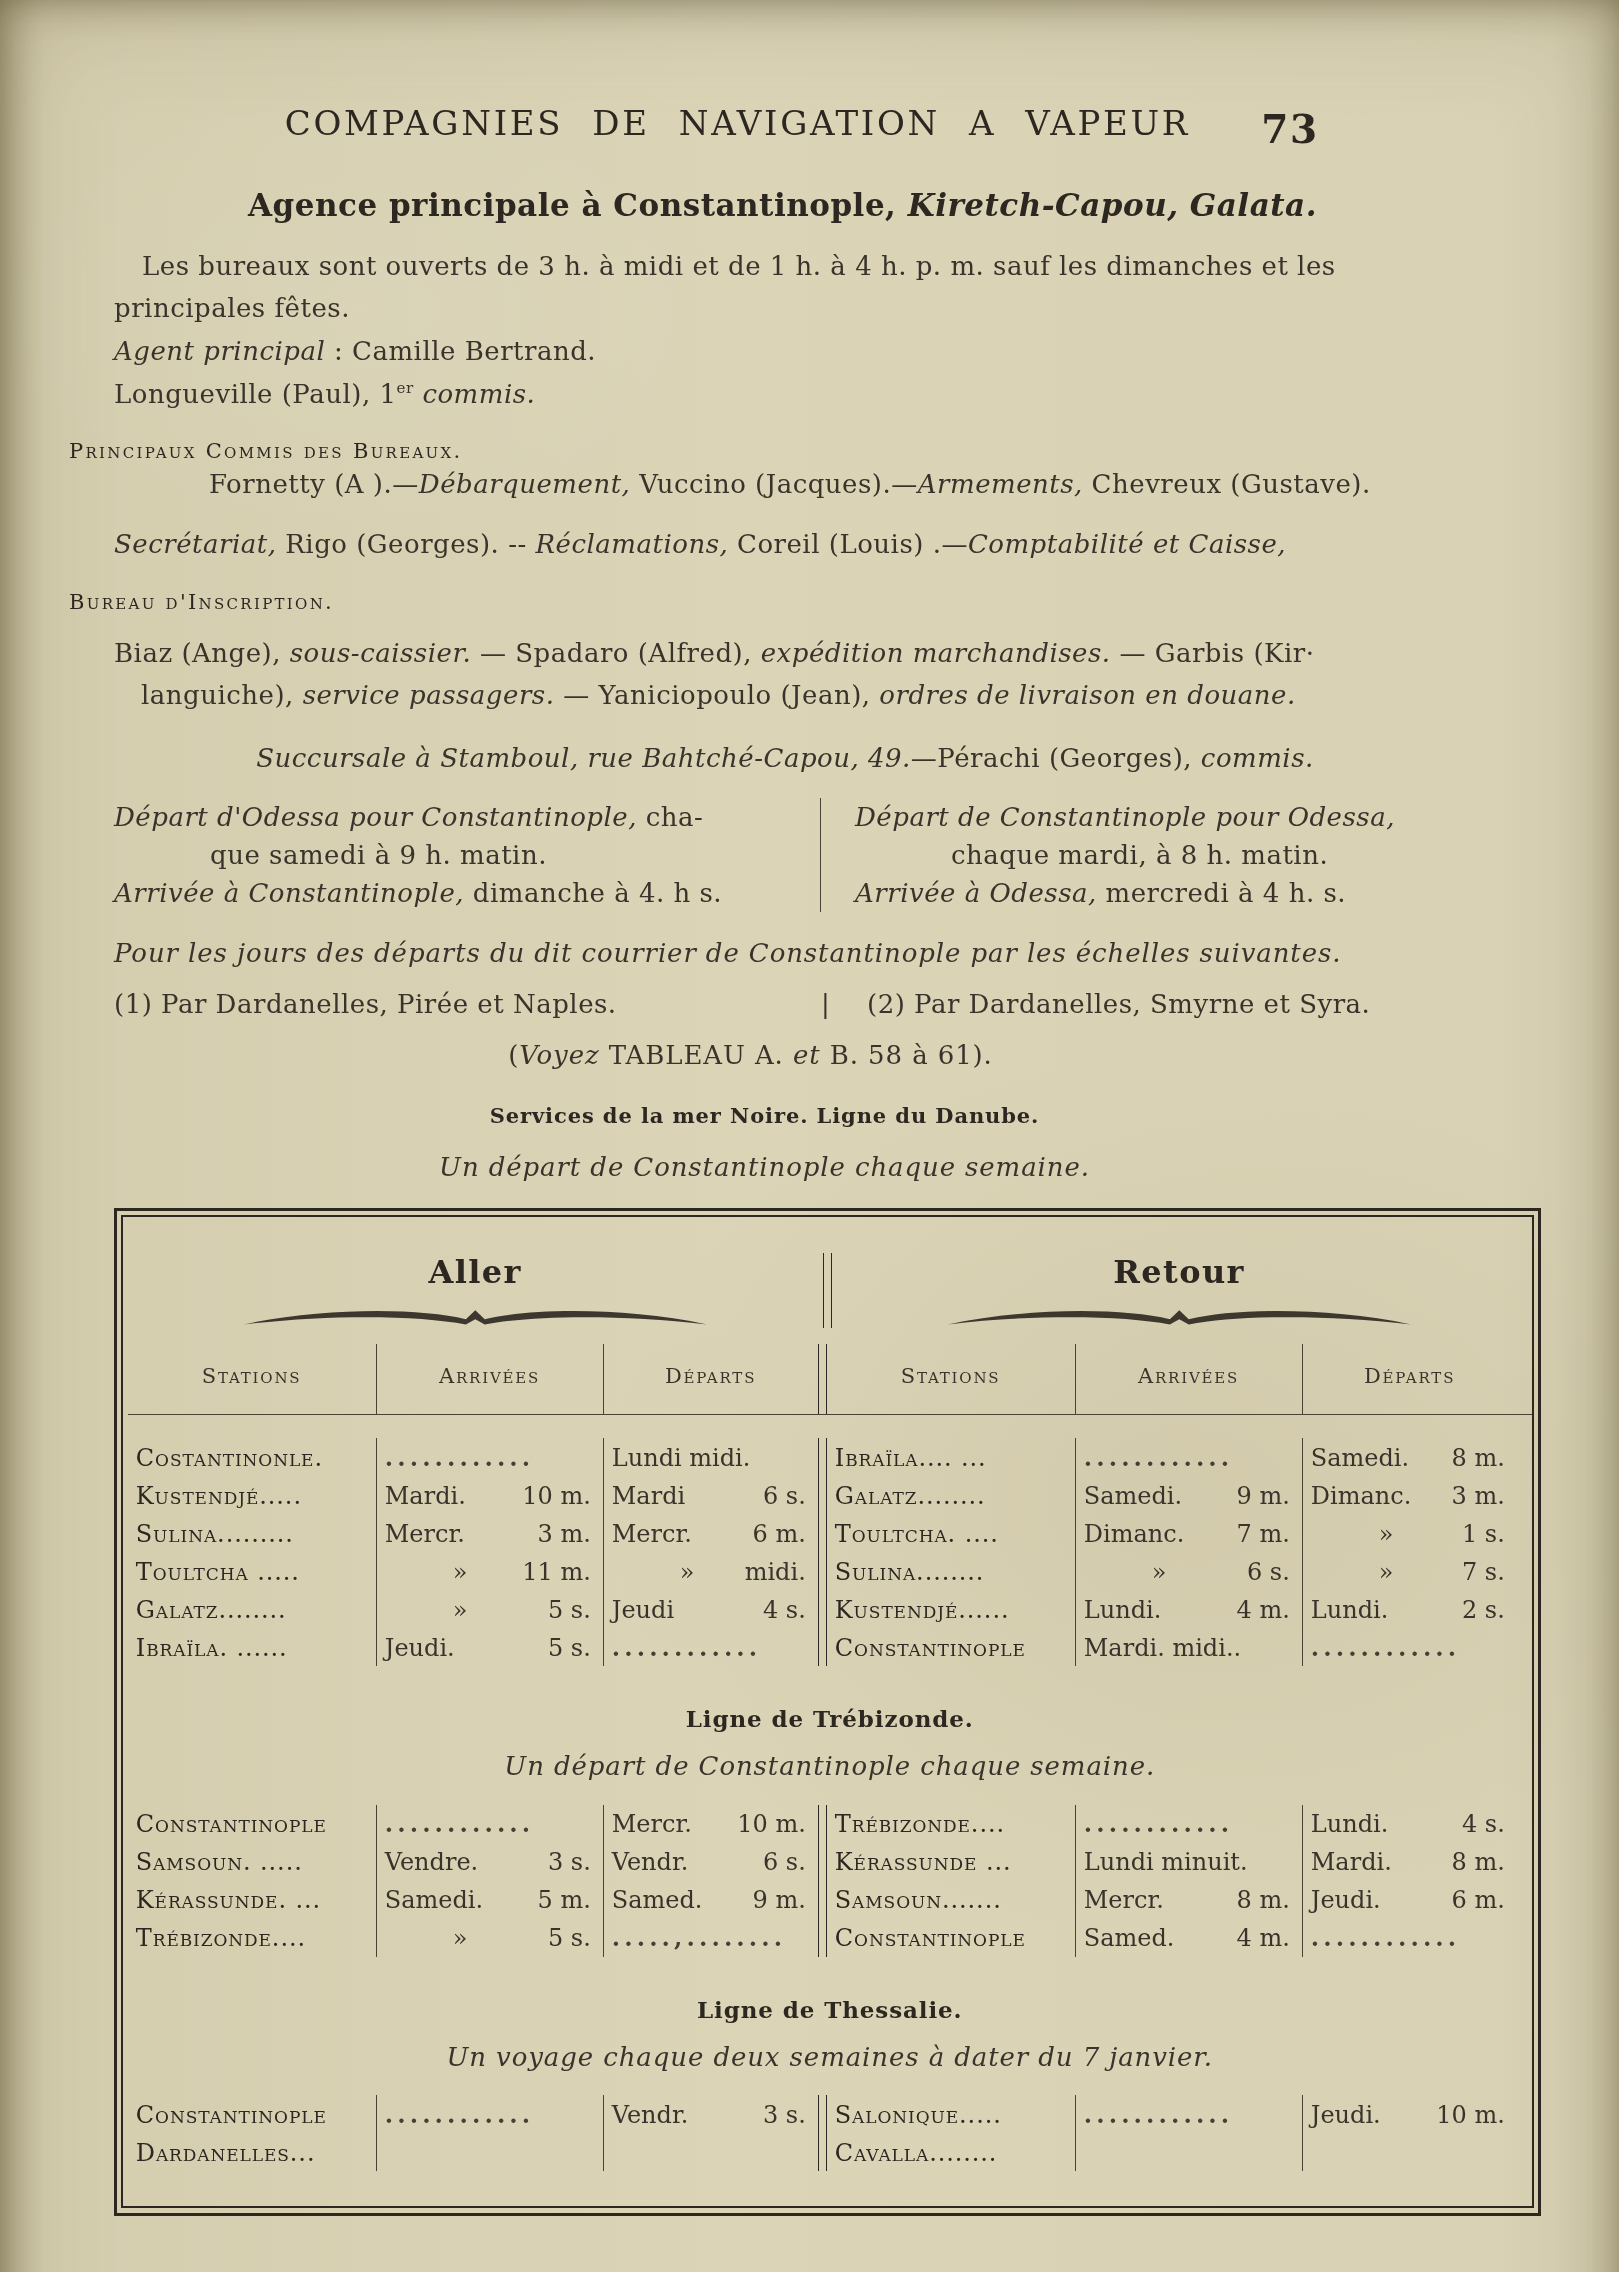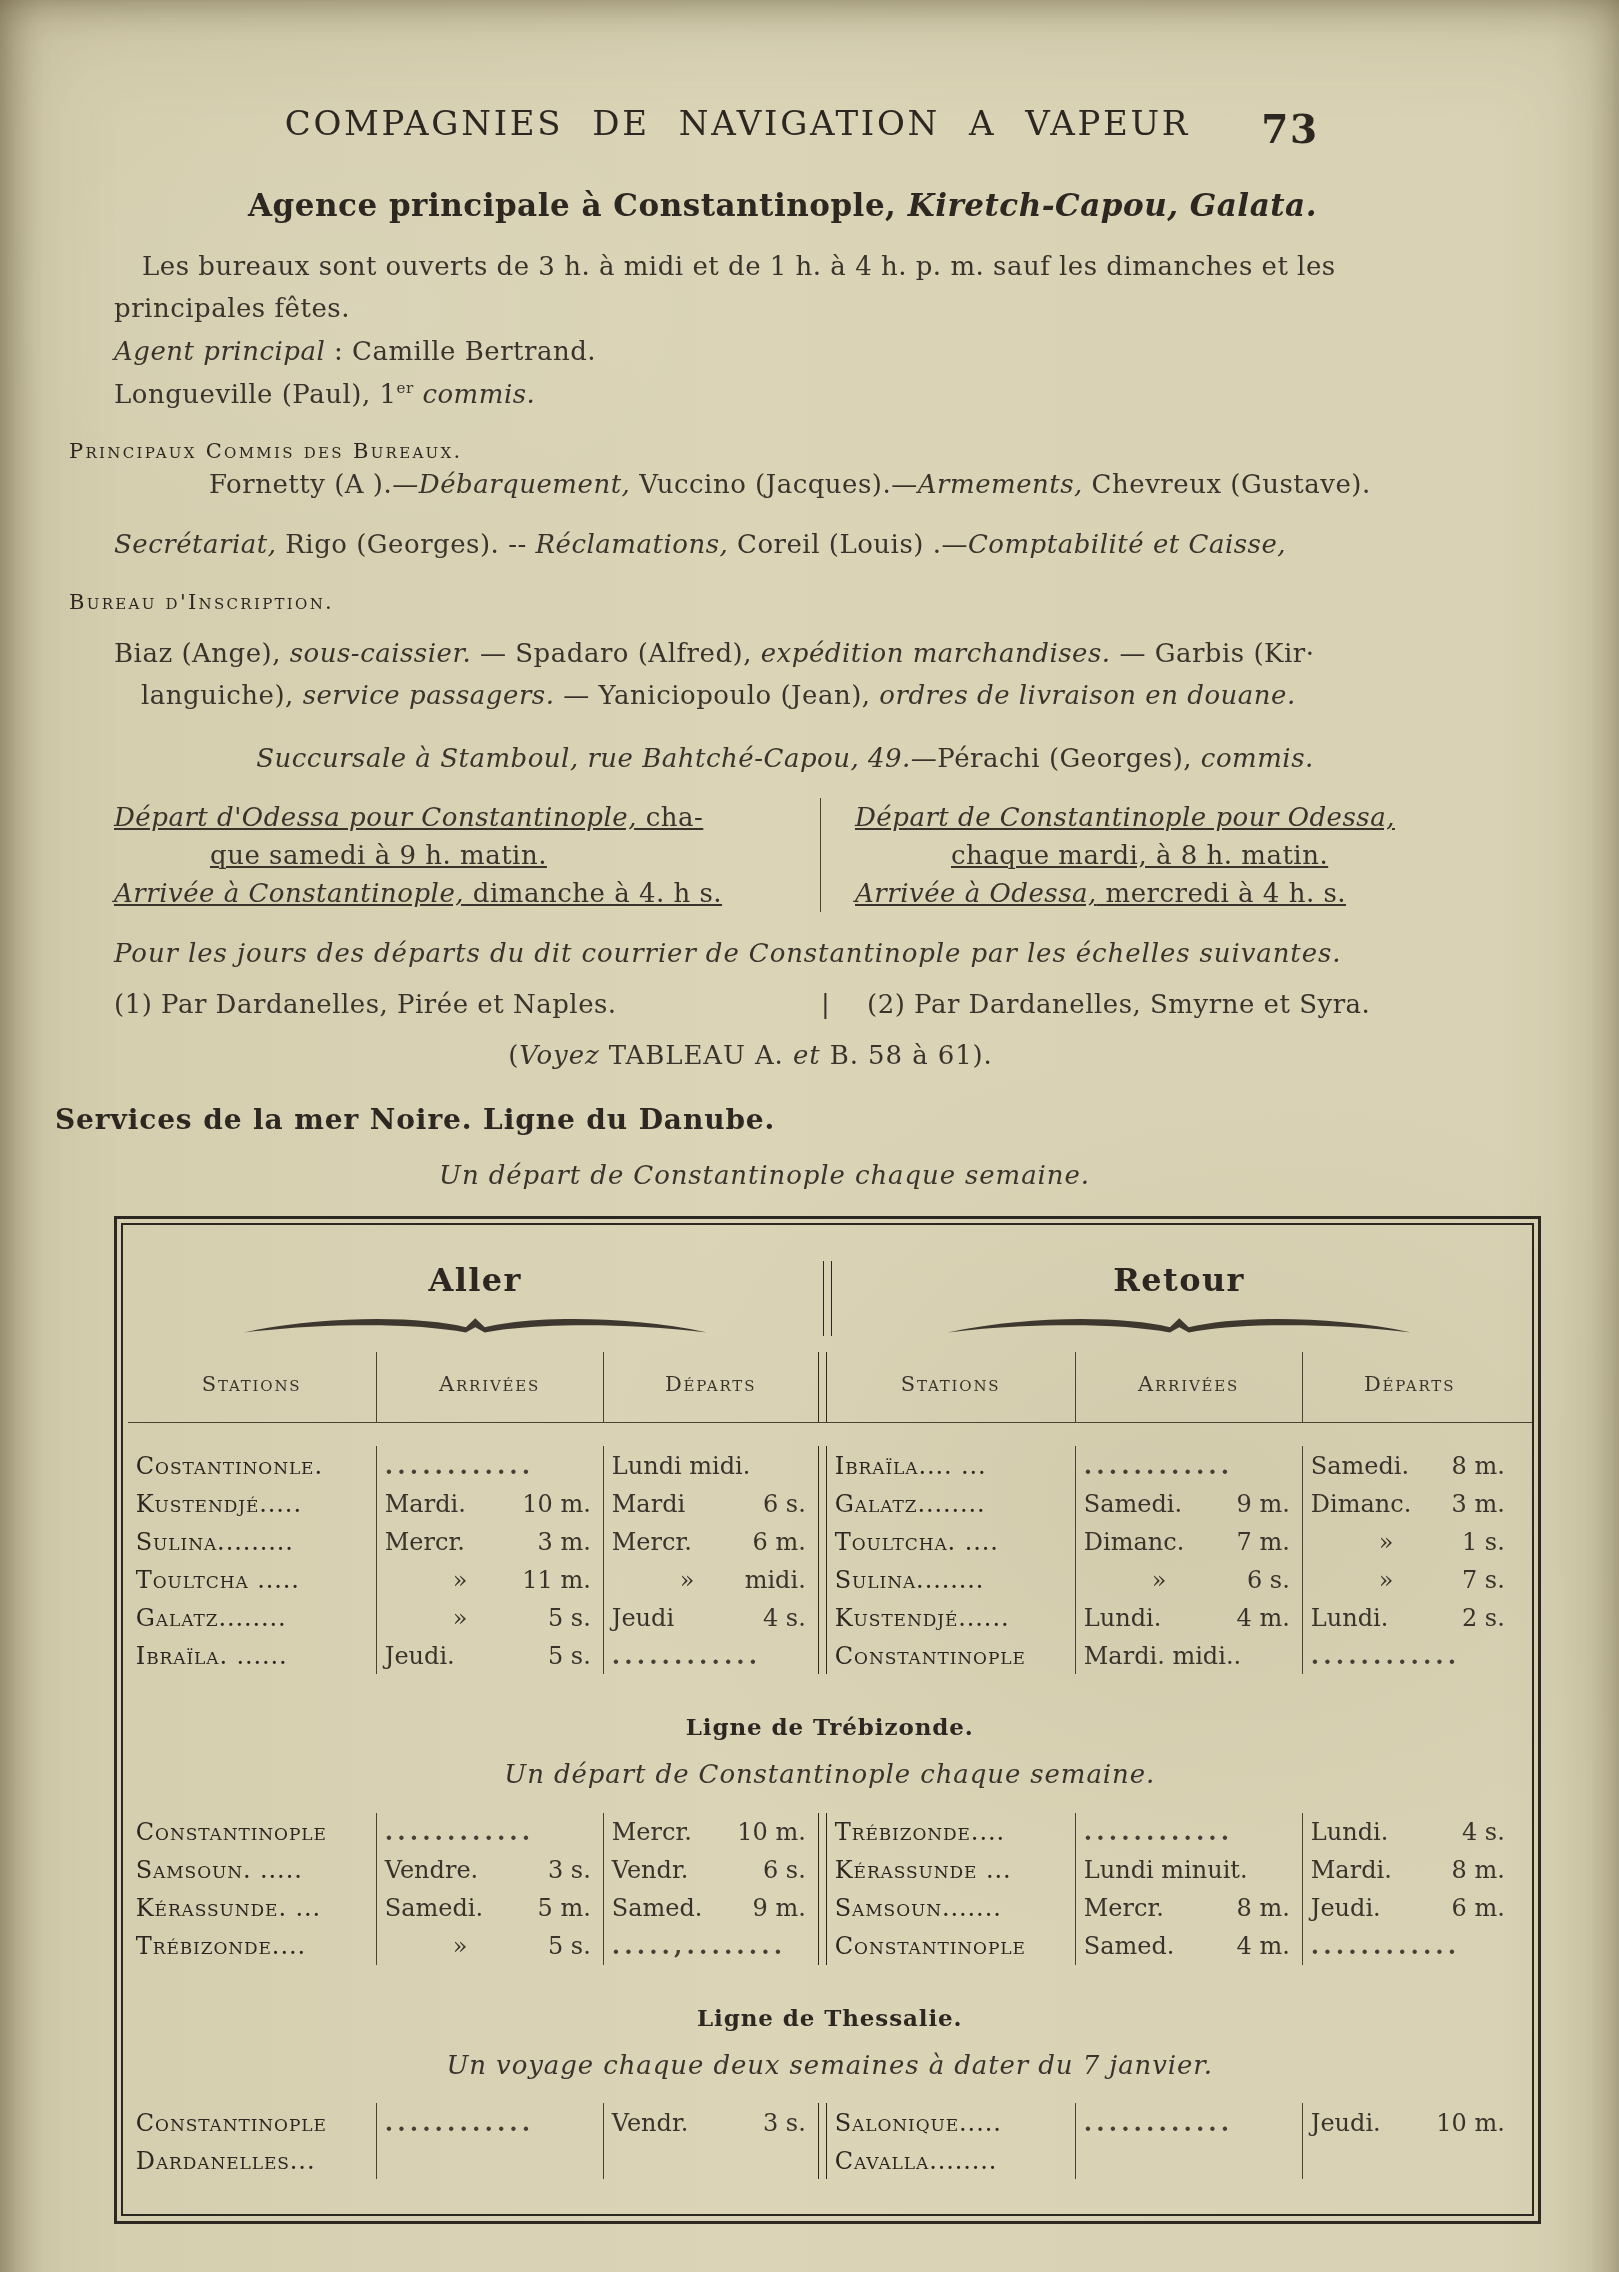--- a/index.html
+++ b/index.html
@@ -67,39 +67,38 @@
   .succ{margin-top:21px;text-align:center;transform:translateX(-36px);}
 
   
   .lineh{
     margin:29px 86px 0 114px;text-align:center;transform:translateX(-36px);
     font-size:30px;font-weight:bold;color:var(--ink-dark);letter-spacing:0.5px;
   }
   .odessa{
     display:grid;grid-template-columns:1fr 1fr;
     margin:19px 91px 0 114px;
-    text-decoration:underline;
   }
   .ocol{font-size:26px;line-height:38px;letter-spacing:0.5px;}
   .ocol.left{padding-right:25.5px;border-right:1.4px solid var(--rule);}
   .ocol.right{padding-left:34px;}
   .ocol p.ind2{padding-left:96px;}
   .pour{margin-top:20px;letter-spacing:0.9px;}
   .routes{
     display:grid;grid-template-columns:707px 18px 1fr;
     margin:15.5px 91px 0 114px;font-size:26px;letter-spacing:0.5px;
   }
   .routes .r2{padding-left:28px;}
   .voyez{
     margin:21px 86px 0 114px;text-align:center;transform:translateX(-73px);
     font-size:26px;letter-spacing:0.9px;
   }
   .services{
-    margin:33px 86px 0 114px;transform:translateX(-59px);
-    font-size:28px;font-weight:bold;color:var(--ink-dark);letter-spacing:0.9px;
+    margin:33px 86px 0 114px;text-align:center;transform:translateX(-59px);
+    font-size:21px;font-weight:bold;color:var(--ink-dark);letter-spacing:0.9px;
   }
   .subtitle{
     margin:23.6px 86px 0 114px;text-align:center;transform:translateX(-59px);
     font-style:italic;font-size:26px;letter-spacing:0.9px;
   }
 
   
   .ttable{
     margin:26px 0 0 114px;width:1427px;
     border:3.2px solid var(--ink-dark);

